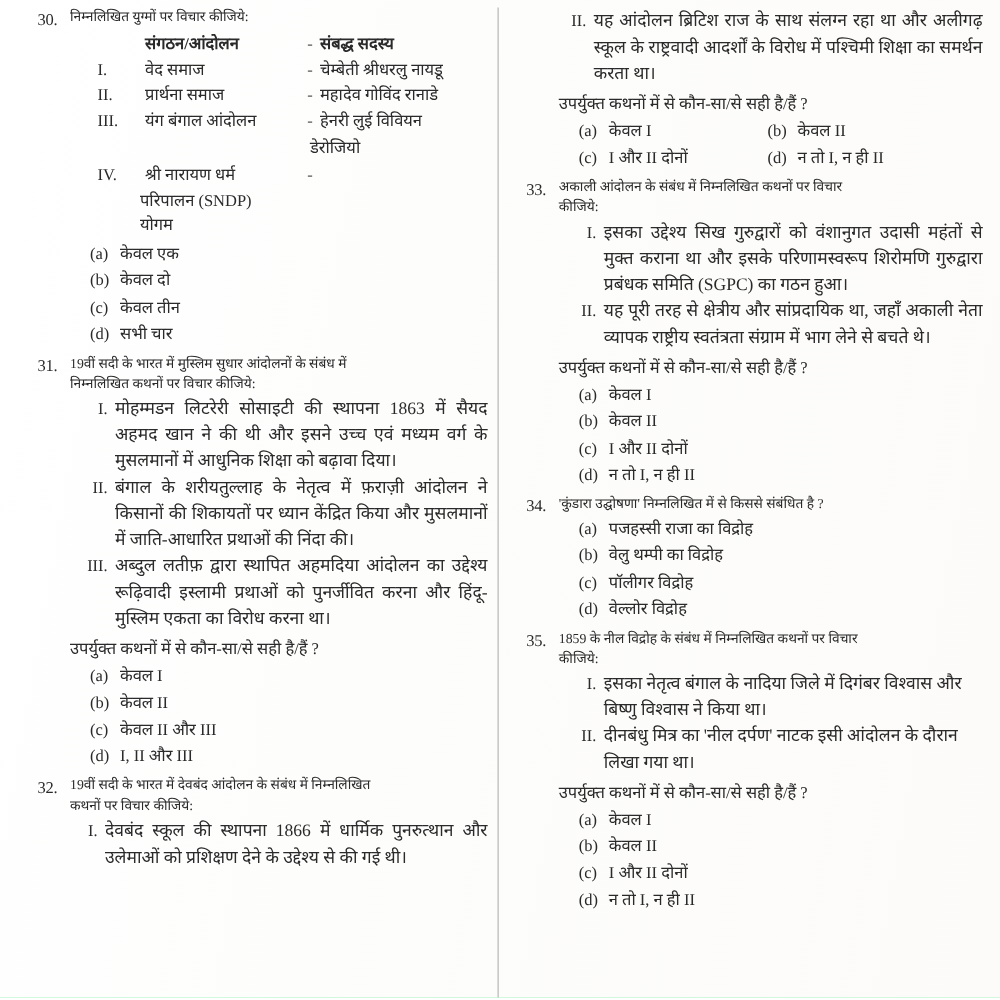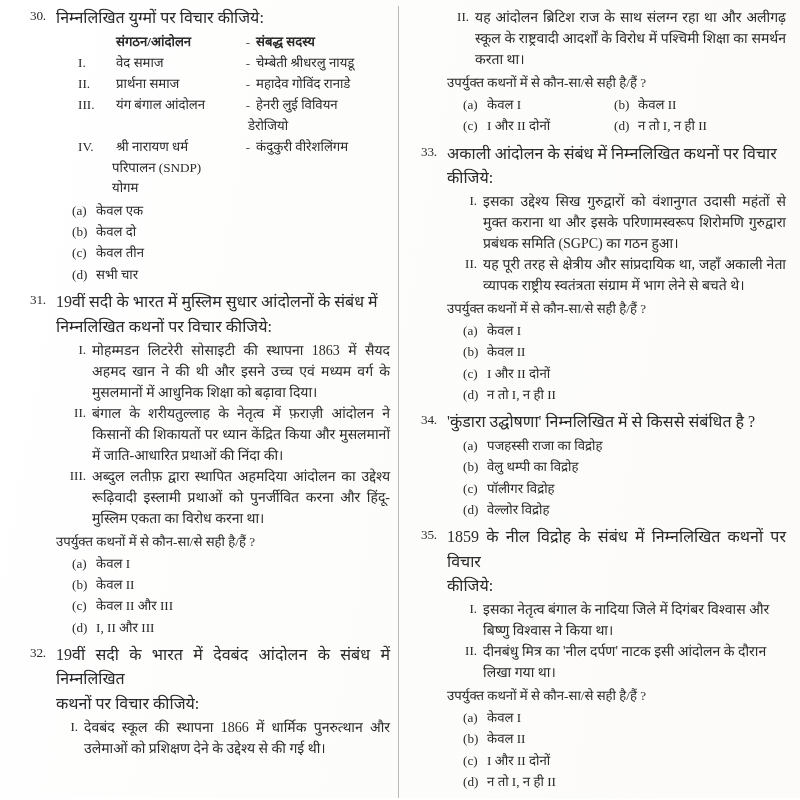--- a/index.html
+++ b/index.html
@@ -77,21 +77,21 @@
     text-align: left;
     font-size: 13.2px;
     line-height: 1.5;
     letter-spacing: -0.2px;
   }
   .q-body {
     flex: 1 1 auto;
     min-width: 0;
   }
   .q-stem {
-    font-size: 16px;
+    font-size: 11px;
     line-height: 1.52;
     text-align: justify;
     text-justify: inter-word;
   }
   .q-stem-tight {
     text-align: left;
   }
 
   
   .stmt-list {
@@ -252,21 +252,20 @@
               <div class="pair-right">हेनरी लुई विवियन</div>
             </div>
             <div class="pair-right-cont">डेरोजियो</div>
 
             <div class="spacer-xs"></div>
 
             <div class="pair-row">
               <div class="pair-mark">IV.</div>
               <div class="pair-left pair-left-justify">श्री नारायण धर्म</div>
               <div class="pair-dash">-</div>
-              <div class="pair-right">कंदुकुरी वीरेशलिंगम</div>
             </div>
             <div class="pair-cont">परिपालन (SNDP)</div>
             <div class="pair-cont">योगम</div>
           </div>
 
 
           <div class="options">
             <div class="option">
               <span class="opt-key latin">(a)</span>
               <span class="opt-text">केवल एक</span>

